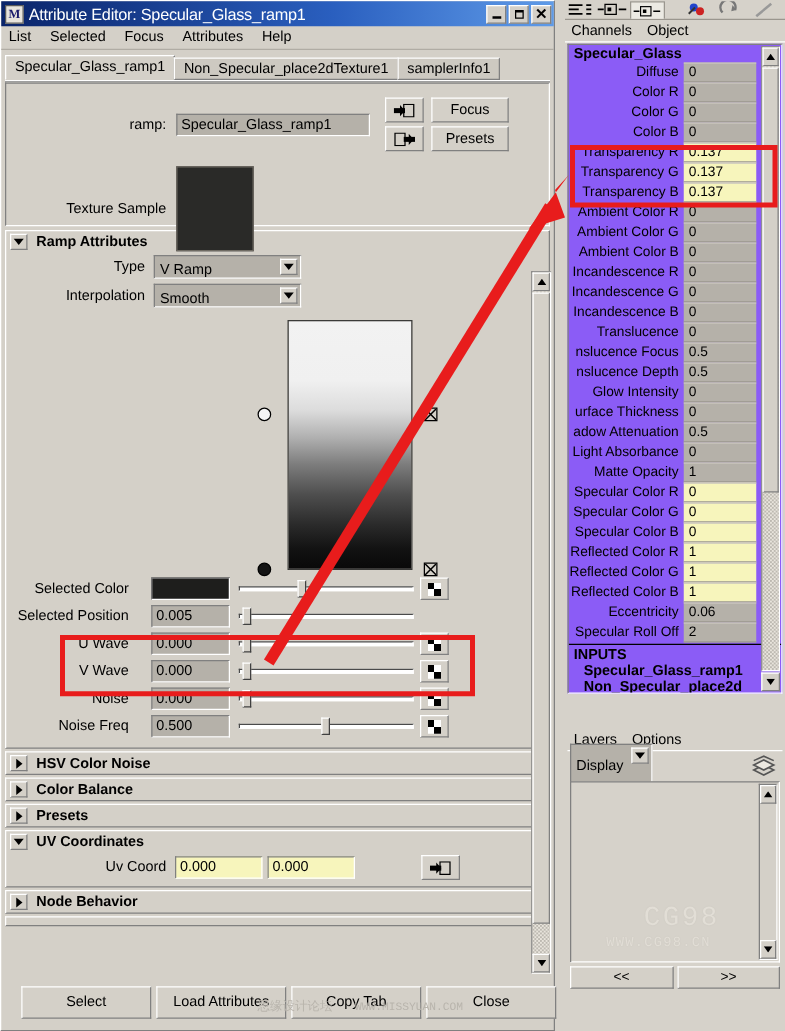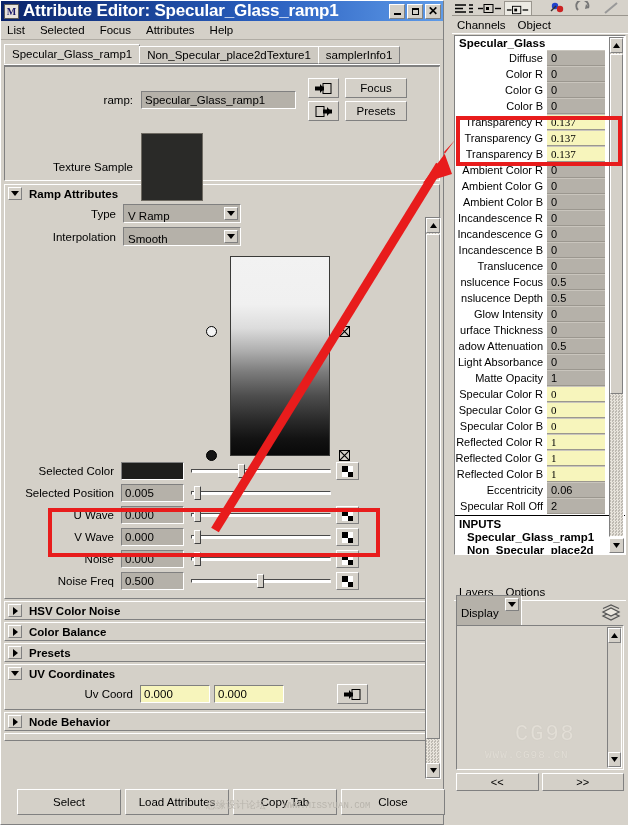--- a/index.html
+++ b/index.html
@@ -37,21 +37,21 @@
     background: #e8e4dc;
     border: 1px solid #5a5a5a;
     font-size: 10px; font-weight: bold;
     color: #1a1a6a;
     display: flex; align-items: center; justify-content: center;
     margin-right: 4px;
     font-family: "Liberation Serif", serif;
   }
   .title-text {
     flex: 1;
-    font-size: 17px; font-weight: bold;
+    font-size: 13px; font-weight: normal;
     letter-spacing: -0.2px;
     white-space: nowrap; overflow: hidden;
     font-family: "Liberation Sans", sans-serif;
   }
   .wbtns { display: flex; gap: 2px; }
   .wbtn {
     width: 16px; height: 15px;
     background: #d4d0c8;
     border: 1px solid;
     border-color: #ffffff #808080 #808080 #ffffff;
@@ -202,21 +202,21 @@
     border: 1px solid #000;
   }
   .ramp-handle-x {
     position: absolute; width: 11px; height: 11px;
     border: 1px solid #000; background: #d4d0c8;
   }
   .ramp-handle-x svg { display:block; }
 
   
   .sl-row { display: flex; align-items: center; height: 22px; }
-  .sl-lbl { width: 108px; text-align: right; font-size: 11.5px; padding-right: 7px; color:#000; }
+  .sl-lbl { width: 108px; text-align: right; font-size: 11.5px; padding-right: 18px; color:#000; }
   .sl-field {
     width: 63px; height: 18px;
     background: #b5b1a9;
     border: 1px solid;
     border-color: #808080 #ffffff #ffffff #808080;
     font-size: 11.5px; color: #000;
     display: flex; align-items: center; padding-left: 3px;
   }
   .sl-track-wrap { position: relative; width: 140px; height: 18px; margin-left: 7px; }
   .sl-track {
@@ -295,21 +295,21 @@
     padding-left: 5px;
     font-size: 11.5px;
     background: #d6d2ca;
     border-bottom: 1px solid #ffffff;
   }
   #cb-menubar span { margin-right: 12px; }
   #channelbox {
     position: relative;
     margin: 1px 2px 0 2px;
     height: 520px;
-    background: #ffffff;
+    background: #8b5cf6;
     border: 1px solid; border-color:#808080 #ffffff #ffffff #808080;
     overflow: hidden;
   }
   .cb-node {
     font-size: 11.5px; font-weight: bold;
     padding: 1px 0 1px 4px;
     color:#000;
   }
   .cb-row { display: flex; height: 16px; align-items: stretch; font-size: 11px; }
   .cb-name {
@@ -321,21 +321,21 @@
   .cb-val {
     flex: 1;
     background: #b5b1a9;
     border-top: 1px solid #c9c5bd;
     border-bottom: 1px solid #9b978f;
     padding-left: 4px;
     color: #000;
     display:flex; align-items:center;
     margin-right: 20px;
   }
-  .cb-val.yellow { background: #f7f5bc; font-family: Liberation Serif, serif; }
+  .cb-val.yellow { background: #f7f5bc; }
   .cb-inputs-hdr {
     font-size: 11.5px; font-weight: bold;
     padding: 2px 0 1px 4px;
     border-top: 1px solid #000;
     margin-top: 1px;
   }
   .cb-input-item { font-size: 11.5px; font-weight: bold; padding: 0 0 1px 12px; white-space:nowrap; overflow:hidden; }
 
   #layers-panel {
     position: absolute; left: 2px; top: 583px;

